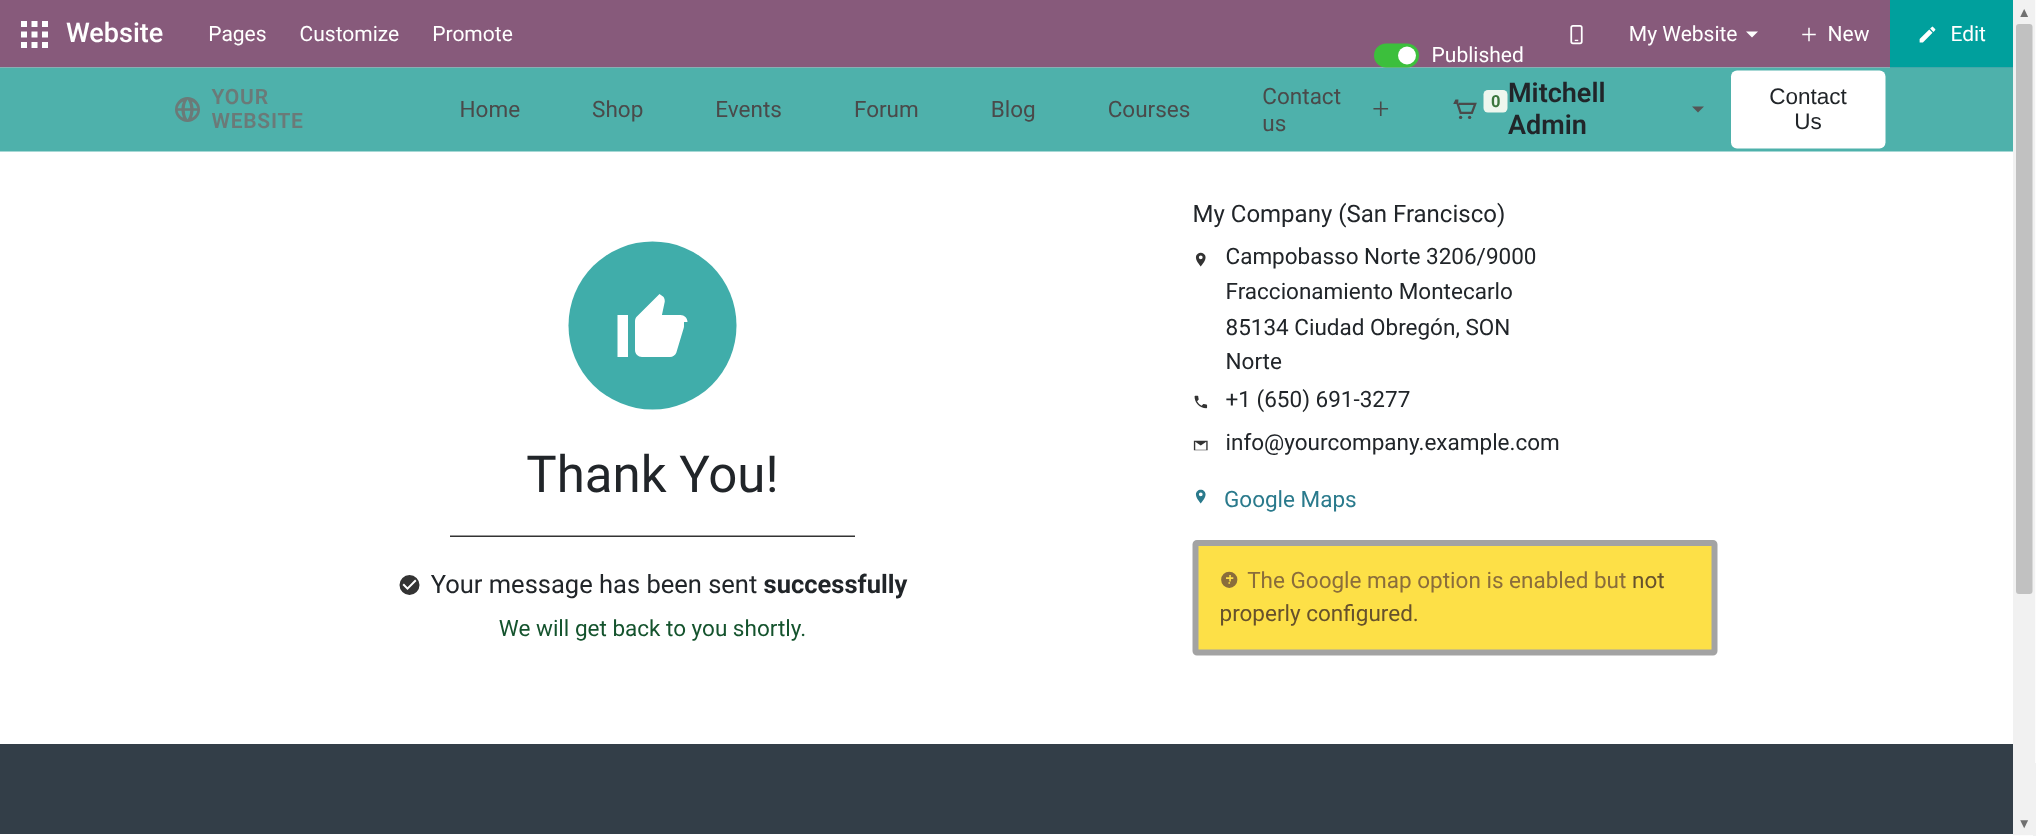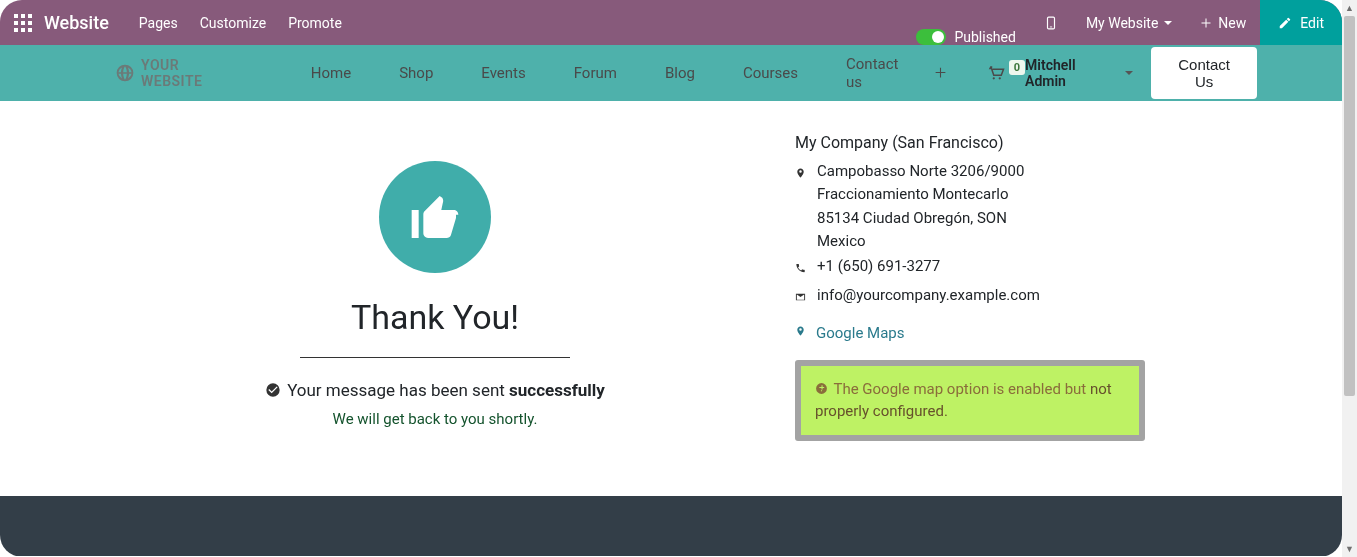--- a/index.html
+++ b/index.html
@@ -1,18 +1,18 @@
 <!DOCTYPE html>
 <html><head>
 <meta charset="utf-8">
 <style>
   * { box-sizing: border-box; margin: 0; padding: 0; }
   body { font-family: -apple-system, BlinkMacSystemFont, "Segoe UI", Roboto, "Helvetica Neue", Arial, sans-serif; font-size: 14px; color: #212529; background: #fff; }
   .viewport { width: 1357px; height: 557px; position: relative; overflow: hidden; }
-  .scroll-area { width: 1342px; height: 557px; overflow-y: auto; border-radius: 22px; }
+  .scroll-area { width: 1342px; height: 557px; overflow-y: auto; }
 
   
   .admin-bar { height: 45px; background: #875a7b; color: #fff; display: flex; align-items: center; padding: 0 0 0 10px; }
   .admin-bar .apps-icon { width: 26px; height: 26px; display: flex; align-items: center; justify-content: center; margin-right: 8px; cursor: pointer; }
   .admin-bar .apps-icon svg { width: 18px; height: 18px; fill: #fff; }
   .admin-bar .brand { font-size: 18px; font-weight: 500; margin-right: 30px; }
   .admin-bar .menu { display: flex; gap: 22px; }
   .admin-bar .menu .item { cursor: pointer; font-size: 14px; }
   .admin-bar .spacer { flex: 1; }
   .admin-bar .right { display: flex; align-items: flex-end; height: 100%; }
@@ -30,21 +30,21 @@
   .site-header { height: 56px; background: #4eb1ab; display: flex; align-items: center; padding: 0 85px 0 115px; }
   .logo { display: flex; align-items: center; gap: 6px; color: #6b7a78; font-weight: 600; letter-spacing: 0.5px; font-size: 14px; margin-right: 39px; justify-content: flex-end; }
   .logo-globe { width: 20px; height: 20px; }
   .logo-globe svg { width: 20px; height: 20px; fill: #6b7a78; }
   .nav { display: flex; align-items: center; gap: 20px; }
   .nav .link { color: #4a4a4a; font-size: 15px; cursor: pointer; padding-left: 28px; }
   .nav .plus { color: #4a4a4a; cursor: pointer; font-size: 16px; }
   .nav .cart { display: flex; align-items: center; gap: 4px; color: #4a4a4a; cursor: pointer; margin-left: 20px; }
   .nav .cart .badge { background: #eef7ee; color: #3c763d; font-size: 11px; font-weight: 700; border-radius: 3px; padding: 1px 5px; position: relative; top: -6px; }
   .site-header .sp { flex: 1; }
-  .user-dd { color: #212529; font-weight: 600; font-size: 14px; display: flex; align-items: center; gap: 6px; cursor: pointer; margin-right: 18px; }
+  .user-dd { color: #212529; font-weight: 600; font-size: 18px; display: flex; align-items: center; gap: 6px; cursor: pointer; margin-right: 18px; }
   .user-dd .caret-dark { width: 0; height: 0; border-left: 4px solid transparent; border-right: 4px solid transparent; border-top: 4px solid #555; }
   .contact-btn { background: #fff; color: #212529; border: none; border-radius: 4px; padding: 9px 16px; font-size: 15px; cursor: pointer; }
 
   
   .main { display: flex; padding: 30px 115px 40px 115px; gap: 40px; min-height: 395px; }
   .left-col { flex: 0 0 640px; display: flex; flex-direction: column; align-items: center; padding-top: 30px; }
   .thumb-circle { width: 112px; height: 112px; background: #40adaa; border-radius: 50%; display: flex; align-items: center; justify-content: center; }
   .thumb-circle svg { width: 56px; height: 56px; fill: #fff; }
   .headline { font-size: 34px; color: #212529; margin-top: 24px; font-weight: 400; }
   .hr { width: 270px; height: 1px; background: #333; margin-top: 20px; }
@@ -56,21 +56,21 @@
 
   .right-col { flex: 0 0 350px; padding-top: 2px; }
   .company-name { font-size: 16px; color: #212529; margin-bottom: 8px; }
   .info-row { display: flex; gap: 10px; font-size: 15px; color: #212529; margin-bottom: 2px; line-height: 1.55; }
   .info-row .ic { width: 12px; flex: 0 0 12px; padding-top: 4px; }
   .info-row .ic svg { width: 11px; height: 14px; fill: #333; }
   .info-row .txt { flex: 1; }
   .gmap { display: flex; align-items: center; gap: 10px; margin-top: 12px; cursor: pointer; }
   .gmap .ic svg { fill: #2a7a8c; }
   .gmap .lbl { color: #2a7a8c; font-size: 15px; }
-  .warn-box { margin-top: 18px; background: #bef264; border: 6px solid #a3a3a3; color: #8a6d3b; padding: 12px 14px; font-size: 15px; border-radius: 3px; line-height: 1.5; }
+  .warn-box { margin-top: 18px; background: #fde047; border: 4px solid #a3a3a3; color: #8a6d3b; padding: 12px 14px; font-size: 15px; border-radius: 3px; line-height: 1.5; }
   .warn-box .link { color: #66512c; text-decoration: none; }
   .warn-box svg { width: 13px; height: 13px; fill: #8a6d3b; vertical-align: -1px; margin-right: 2px; }
 
   .footer-stub { height: 60px; background: #333e48; }
 
   
   .scrollbar { position: absolute; top: 0; right: 0; width: 15px; height: 557px; background: #f1f1f1; }
   .scrollbar .up, .scrollbar .down { height: 16px; display: flex; align-items: center; justify-content: center; color: #707070; font-size: 9px; cursor: pointer; }
   .scrollbar .thumb { position: absolute; top: 16px; left: 2px; width: 11px; height: 380px; background: #c1c1c1; border-radius: 2px; cursor: pointer; }
   .scrollbar .down { position: absolute; bottom: 0; width: 100%; }
@@ -198,21 +198,21 @@
         <div class="info-row">
           <div class="ic">
             <svg viewBox="0 0 24 24">
                 <path d="M12 2C8.1 2 5 5.1 5 9c0 5.2 7 13 7 13s7-7.8 7-13c0-3.9-3.1-7-7-7zm0 9.5A2.5 2.5 0 1112 6a2.5 2.5 0 010 5.5z"></path>
               </svg>
           </div>
           <div class="txt">
             <div>Campobasso Norte 3206/9000</div>
             <div>Fraccionamiento Montecarlo</div>
             <div>85134 Ciudad Obregón, SON</div>
-            <div>Mexico</div>
+            <div>Norte</div>
           </div>
         </div>
         <div class="info-row">
           <div class="ic">
             <svg viewBox="0 0 24 24">
                 <path d="M6.6 10.8a15 15 0 006.6 6.6l2.2-2.2c.3-.3.7-.4 1-.2 1.2.4 2.5.6 3.8.6.6 0 1 .4 1 1V20c0 .6-.4 1-1 1C10.6 21 3 13.4 3 4c0-.6.4-1 1-1h3.4c.6 0 1 .4 1 1 0 1.3.2 2.6.6 3.8.1.3 0 .8-.2 1l-2.2 2z"></path>
               </svg>
           </div>
           <div class="txt">+1 (650) 691-3277</div>
         </div>

